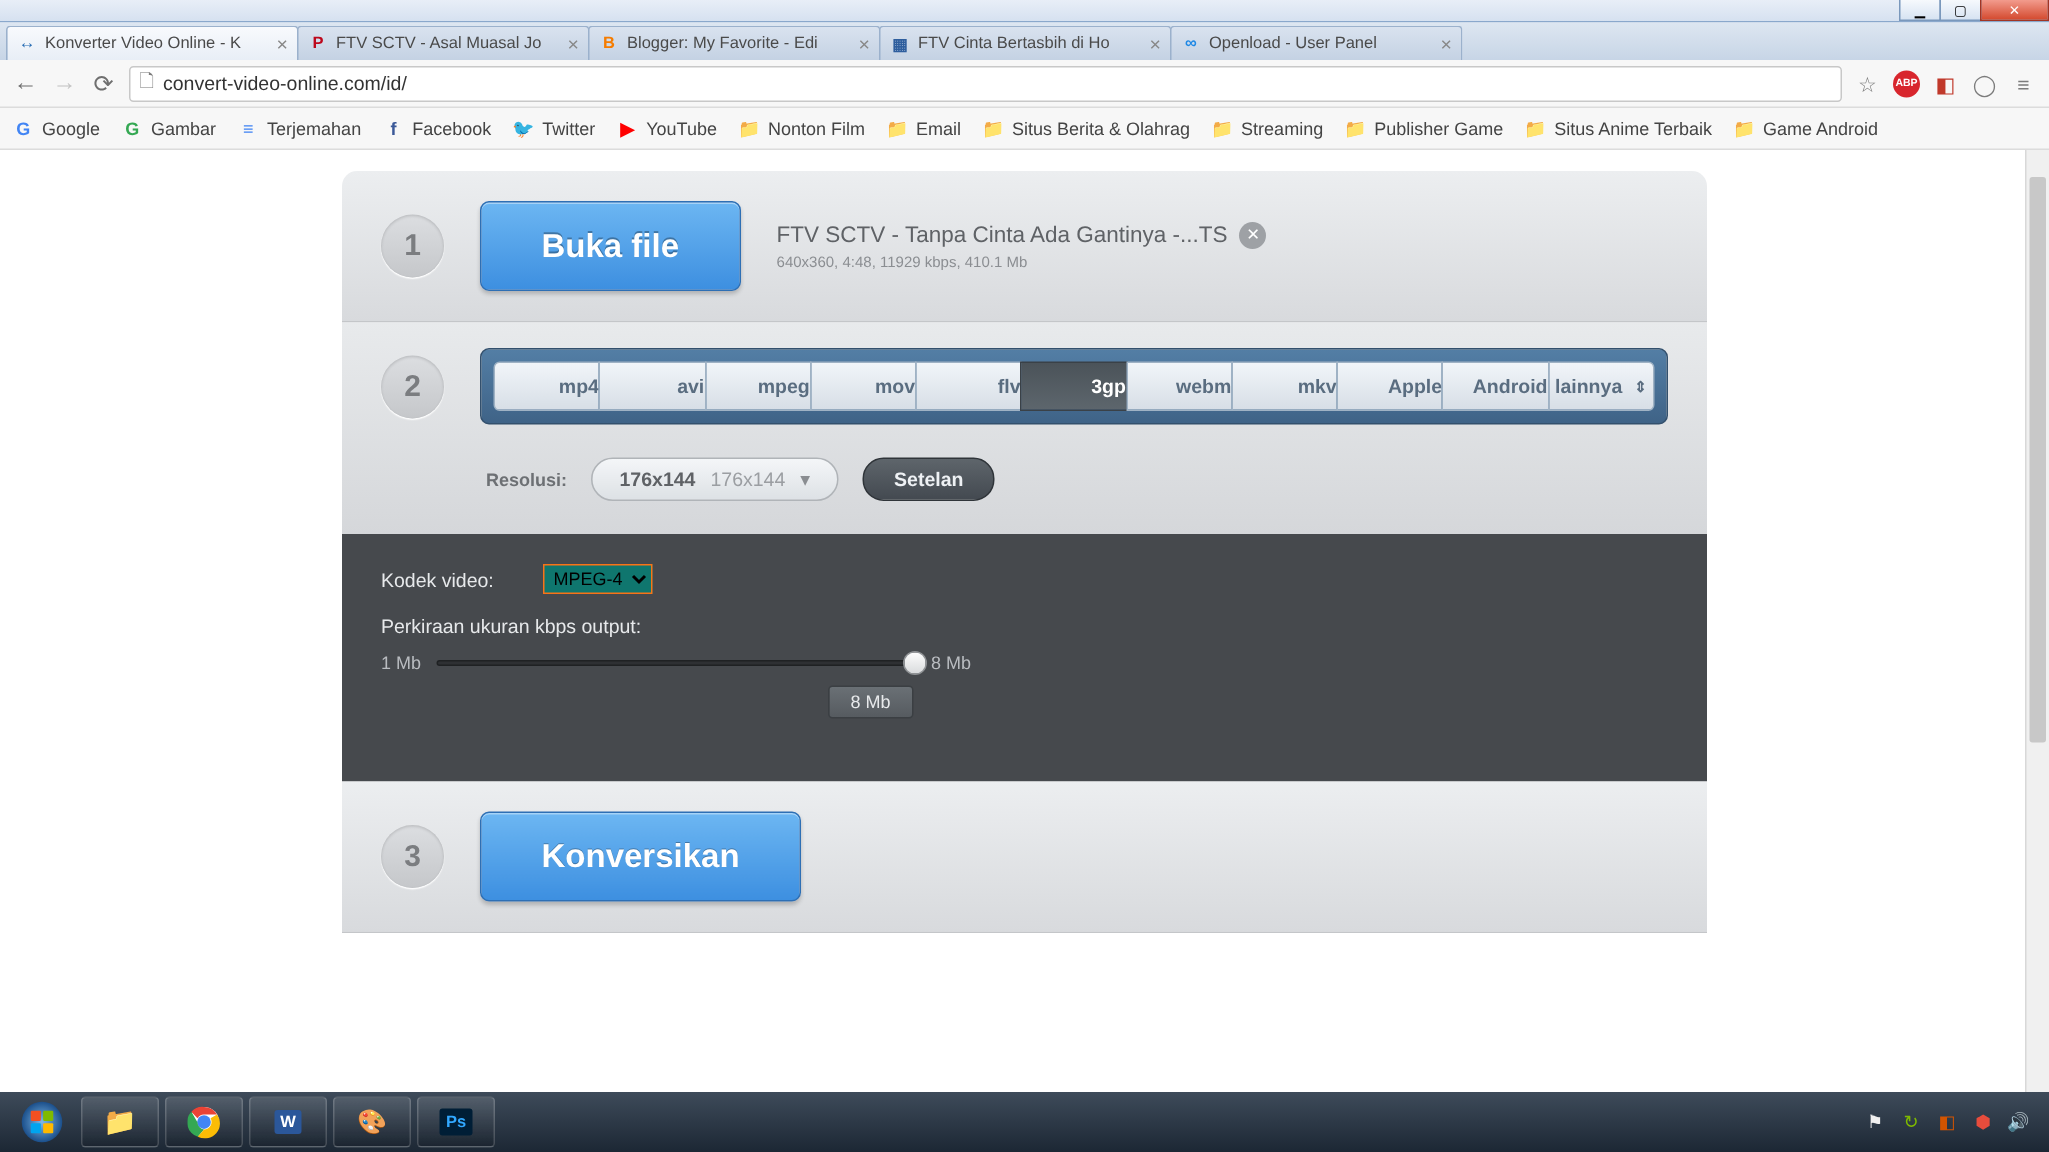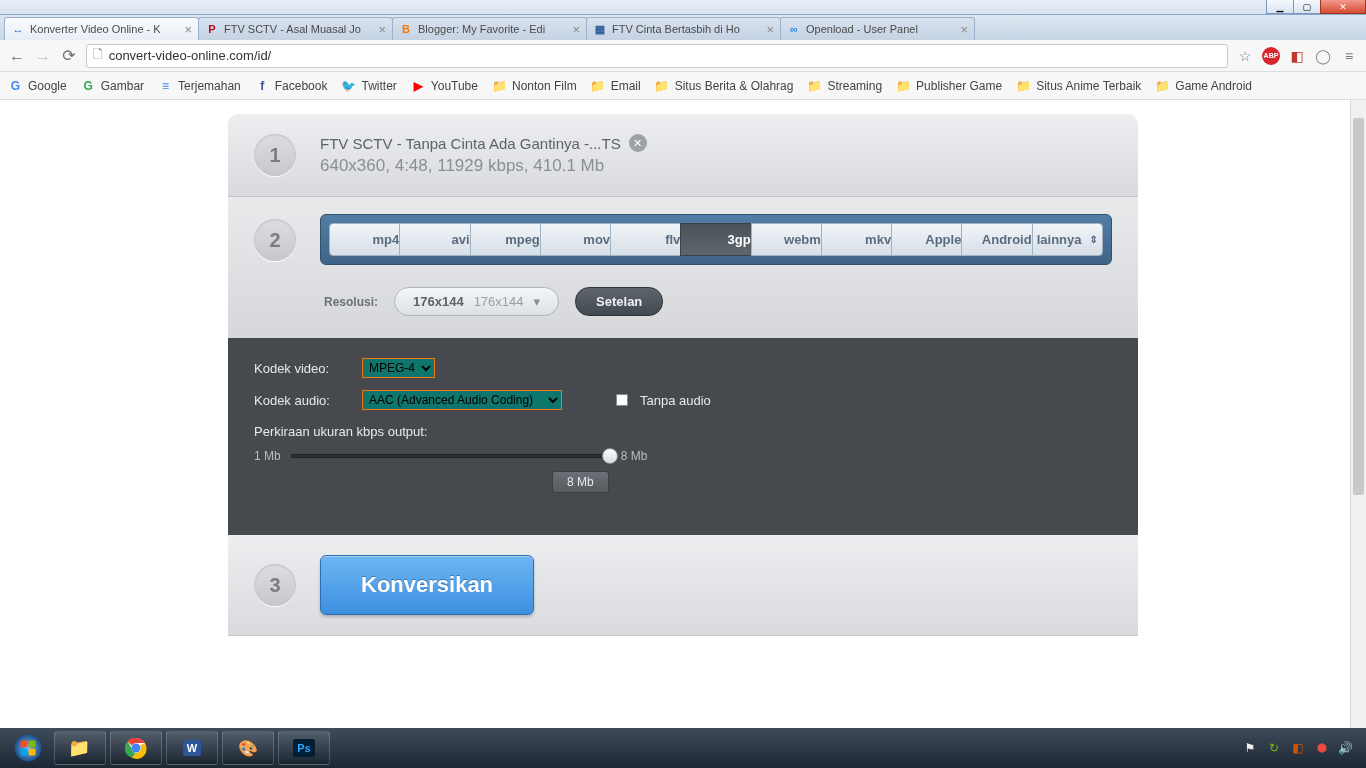--- a/index.html
+++ b/index.html
@@ -32,21 +32,21 @@
 .bk .ic{width:15px;height:15px;display:inline-flex;align-items:center;justify-content:center;font-size:12px}
 .folder{color:#f3c24a}
 
 
 .page{height:calc(768px - 15px - 25px - 32px - 28px - 40px);overflow:auto;background:#fff;display:flex;justify-content:center;padding-top:14px}
 .card{width:910px;border-radius:10px;overflow:hidden}
 .step{background:linear-gradient(#eceef0,#d8dadd);padding:20px 26px;border-bottom:1px solid #c4c6c9;display:flex;align-items:center;gap:24px}
 .circ{width:42px;height:42px;border-radius:50%;background:linear-gradient(#dcdee1,#c5c7ca);display:flex;align-items:center;justify-content:center;font-size:20px;color:#7b7d80;font-weight:bold;box-shadow:inset 0 1px 2px rgba(0,0,0,.15),0 1px 1px #fff}
 .bigbtn{background:linear-gradient(#6cb6f2,#3d8fe0);border:1px solid #2e6fb4;border-radius:6px;color:#fff;font-size:22px;font-weight:bold;padding:16px 40px;text-shadow:0 -1px 0 rgba(0,0,0,.3);box-shadow:inset 0 1px 0 rgba(255,255,255,.4),0 2px 3px rgba(0,0,0,.2)}
 .fileinfo .fn{color:#5f6266;font-size:15px;display:flex;align-items:center;gap:8px}
-.fileinfo .fd{color:#8b8e92;font-size:17px;margin-top:4px}
+.fileinfo .fd{color:#8b8e92;font-size:10px;margin-top:4px}
 .xdel{width:18px;height:18px;border-radius:50%;background:#9ea1a5;color:#fff;display:inline-flex;align-items:center;justify-content:center;font-size:11px}
 
 .step2{background:linear-gradient(#e8eaec,#d5d7da);padding:18px 26px 0}
 .step2-top{display:flex;align-items:flex-start;gap:24px}
 .tabset{flex:1}
 .itabs{display:flex}
 .itab{padding:8px 22px;border-radius:6px 6px 0 0;font-size:14px;color:#7c8086;background:linear-gradient(#e5e7e9,#d3d5d8);border:1px solid #c0c2c5;border-bottom:none;margin-right:-1px;position:relative;z-index:1}
 .itab.active{background:linear-gradient(#5a8bb8,#466f95);color:#fff;font-weight:bold;border-color:#3a5a79;z-index:3}
 .fmtbar{background:linear-gradient(#537ea5,#3f6387);border:1px solid #33506d;border-radius:6px;padding:8px;display:flex;gap:0;position:relative;z-index:2;margin-top:-1px}
 .fmt{flex:1;background:linear-gradient(#f1f5f9,#d7dee6);border:1px solid #9fb2c4;color:#5a6d80;font-size:13px;font-weight:bold;padding:8px 0;text-align:right;margin-left:-1px}
@@ -189,20 +189,21 @@
       <span class="ic folder" style="color:;font-weight:bold">📁</span>
       <span>Game Android</span>
     </div>
   </div>
 
 <div class="page">
   <div class="card">
 
     <div class="step">
       <div class="circ">1</div>
+      <button class="bigbtn">Buka file</button>
       <div class="fileinfo">
         <div class="fn">
           <span>FTV SCTV - Tanpa Cinta Ada Gantinya -...TS</span>
           <span class="xdel">✕</span>
         </div>
         <div class="fd">640x360, 4:48, 11929 kbps, 410.1 Mb</div>
       </div>
     </div>
 
     <div class="step2">
@@ -233,27 +234,20 @@
         </div>
         <button class="setbtn">Setelan</button>
       </div>
     </div>
 
     <div class="dark">
       <div class="drow">
         <label>Kodek video:</label>
         <select><option>MPEG-4</option></select>
       </div>
-      <div class="drow">
-        <label>Kodek audio:</label>
-        <select style="width:200px"><option>AAC (Advanced Audio Coding)</option></select>
-        <span style="width:30px"></span>
-        <span class="cbx"></span>
-        <span>Tanpa audio</span>
-      </div>
       <div class="estlbl">Perkiraan ukuran kbps output:</div>
       <div class="srow">
         <span class="sml">1 Mb</span>
         <div class="track">
             <div class="thumb"></div>
           </div>
         <span class="sml">8 Mb</span>
       </div>
       <div class="bubble">8 Mb</div>
     </div>

